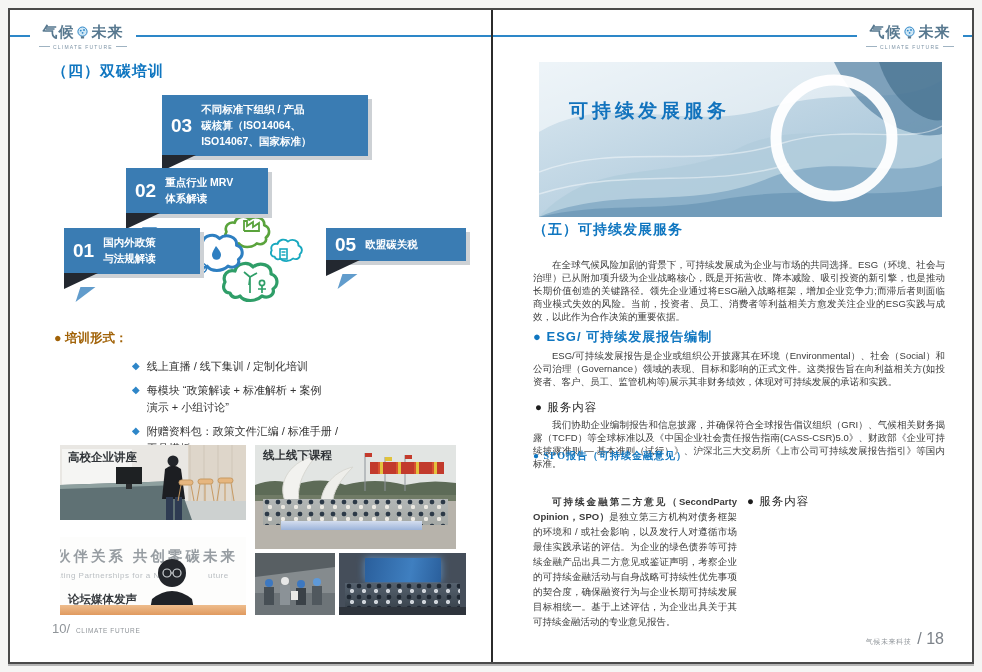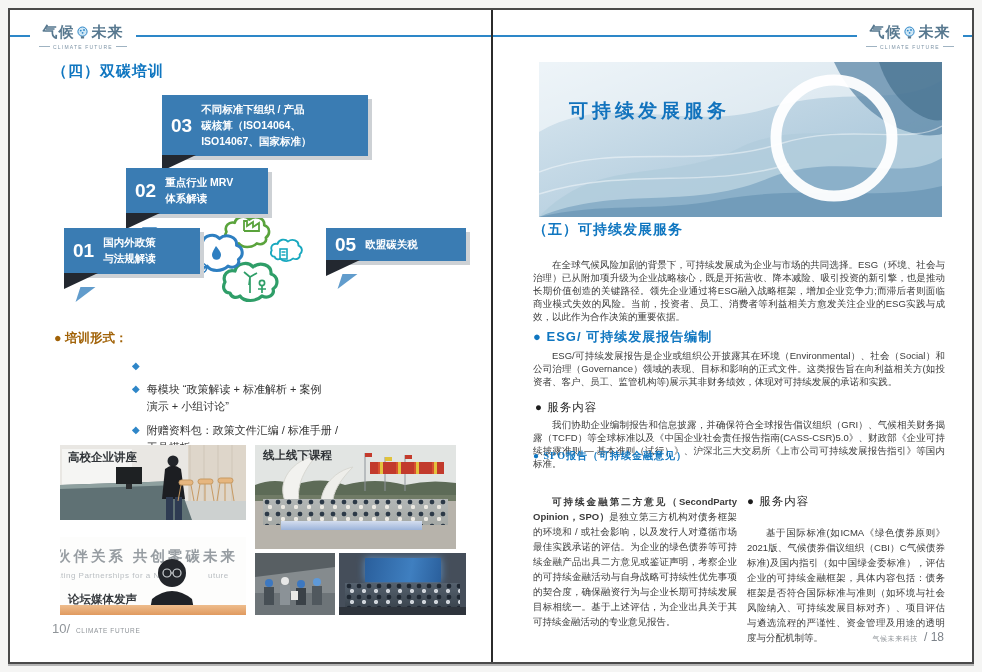--- a/index.html
+++ b/index.html
@@ -86,21 +86,21 @@
       radial-gradient(circle at 7px 8px,#cfd4da 1.8px,transparent 2.4px) 0 0/12px 11px,
       linear-gradient(#55616e,#3c4650);}
   .screen{position:absolute;left:26px;top:5px;width:76px;height:24px;background:linear-gradient(100deg,#2a5f9c,#3f7fc0 60%,#2a5f9c);box-shadow:0 0 8px #5d90c4;}
 
   .pfoot{position:absolute;display:flex;align-items:baseline;gap:6px;color:#8f9499;}
   #page-left .pfoot{left:42px;top:611px;}
   #page-right .pfoot{right:28px;top:620px;}
   .pnum{font-size:13px;}
   .pbrand{font-size:6.5px;letter-spacing:.6px;}
   #page-right .pbrand{font-size:7px;}
-  #page-right .pnum{font-size:12px;color:#7d838a;}
+  #page-right .pnum{font-size:16px;color:#7d838a;}
 
   
   .banner{position:absolute;left:46px;top:52px;width:403px;height:155px;overflow:hidden;}
   .banner-title{position:absolute;left:30px;top:36px;font-size:19px;font-weight:bold;color:#1273bd;letter-spacing:4px;z-index:2;}
   .h5{left:40px;top:211px;font-size:14px;}
   .body-txt{position:absolute;margin:0;font-size:9.5px;line-height:1.37;color:#3a3a3a;text-align:justify;text-indent:2em;}
   .intro{left:40px;top:248px;width:412px;}
   .esg-t{left:40px;top:318px;font-size:13px;}
   .esg-b{left:40px;top:339px;width:412px;}
   .svc-t{position:absolute;font-size:11.5px;color:#1d1d1d;letter-spacing:1px;}
@@ -195,20 +195,21 @@
         <circle cx="74" cy="70" r="2.6"></circle>
           <path d="M74,73 v7 M70,76 h8"></path>
       </g>
     </svg>
 
     <div class="training">
       <div class="t-title">● 培训形式：</div>
       <div class="t-items">
         <div class="t-item">
           <span class="dia">◆</span>
+          <span class="t-txt">线上直播 / 线下集训 / 定制化培训</span>
         </div>
         <div class="t-item">
           <span class="dia">◆</span>
           <span class="t-txt">每模块 “政策解读 + 标准解析 + 案例
 演示 + 小组讨论”</span>
         </div>
         <div class="t-item">
           <span class="dia">◆</span>
           <span class="t-txt">附赠资料包：政策文件汇编 / 标准手册 /
 工具模板</span>
@@ -371,21 +372,20 @@
 
     <div class="svc-t svc1-t">● 服务内容</div>
     <p class="body-txt svc1-b">我们协助企业编制报告和信息披露，并确保符合全球报告倡议组织（GRI）、气候相关财务揭露（TCFD）等全球标准以及《中国企业社会责任报告指南(CASS-CSR)5.0》、财政部《企业可持续披露准则 — 基本准则（试行）》、沪深北三大交易所《上市公司可持续发展报告指引》等国内标准。</p>
 
     <div class="h-blue spo-t">● SPO报告（可持续金融意见）</div>
 
     <p class="body-txt colL"><span class="lead-b">可持续金融第二方意见（SecondParty Opinion，SPO）</span><span>是独立第三方机构对债务框架的环境和 / 或社会影响，以及发行人对遵循市场最佳实践承诺的评估。为企业的绿色债券等可持续金融产品出具二方意见或鉴证声明，考察企业的可持续金融活动与自身战略可持续性优先事项的契合度，确保融资行为与企业长期可持续发展目标相统一。基于上述评估，为企业出具关于其可持续金融活动的专业意见报告。</span></p>
 
     <div class="colR">
       <span class="svc-t">● 服务内容</span>
-      <p class="body-txt">基于国际标准(如ICMA《绿色债券原则》2021版、气候债券倡议组织（CBI）C气候债券标准)及国内指引（如中国绿金委标准），评估企业的可持续金融框架，具体内容包括：债务框架是否符合国际标准与准则（如环境与社会风险纳入、可持续发展目标对齐）、项目评估与遴选流程的严谨性、资金管理及用途的透明度与分配机制等。</p>
     </div>
 
     <div class="pfoot">
       <span class="pbrand">气候未来科技</span>
       <span class="pnum">/ 18</span>
     </div>
   </div>
 
 </div>
 

